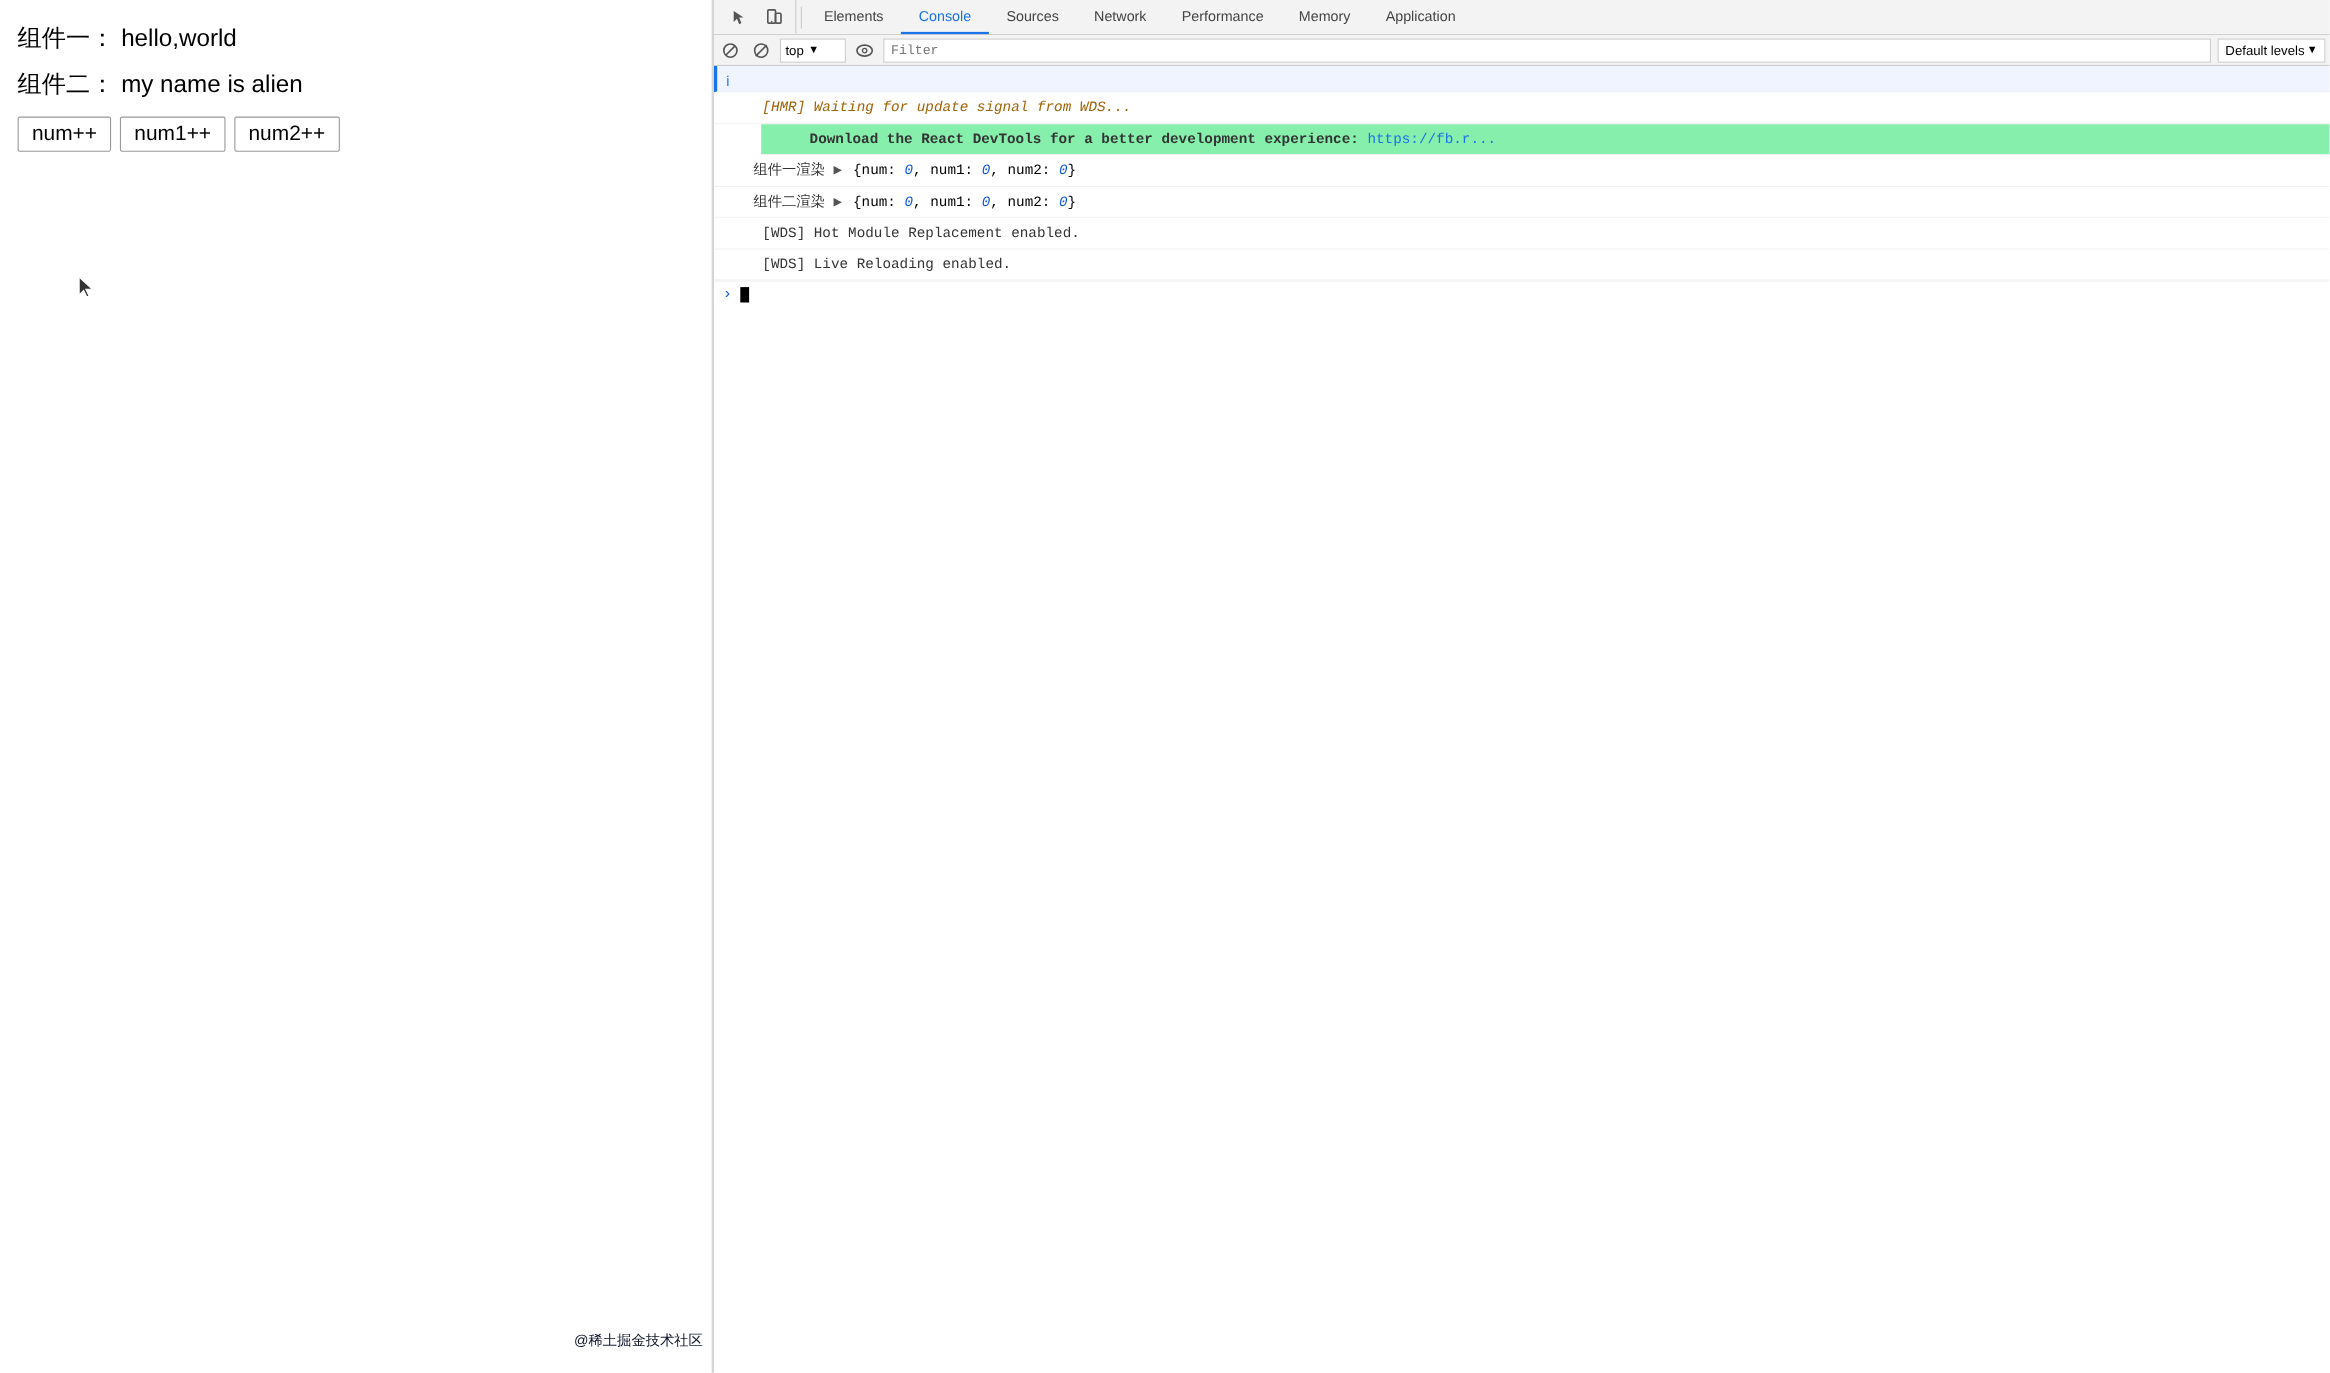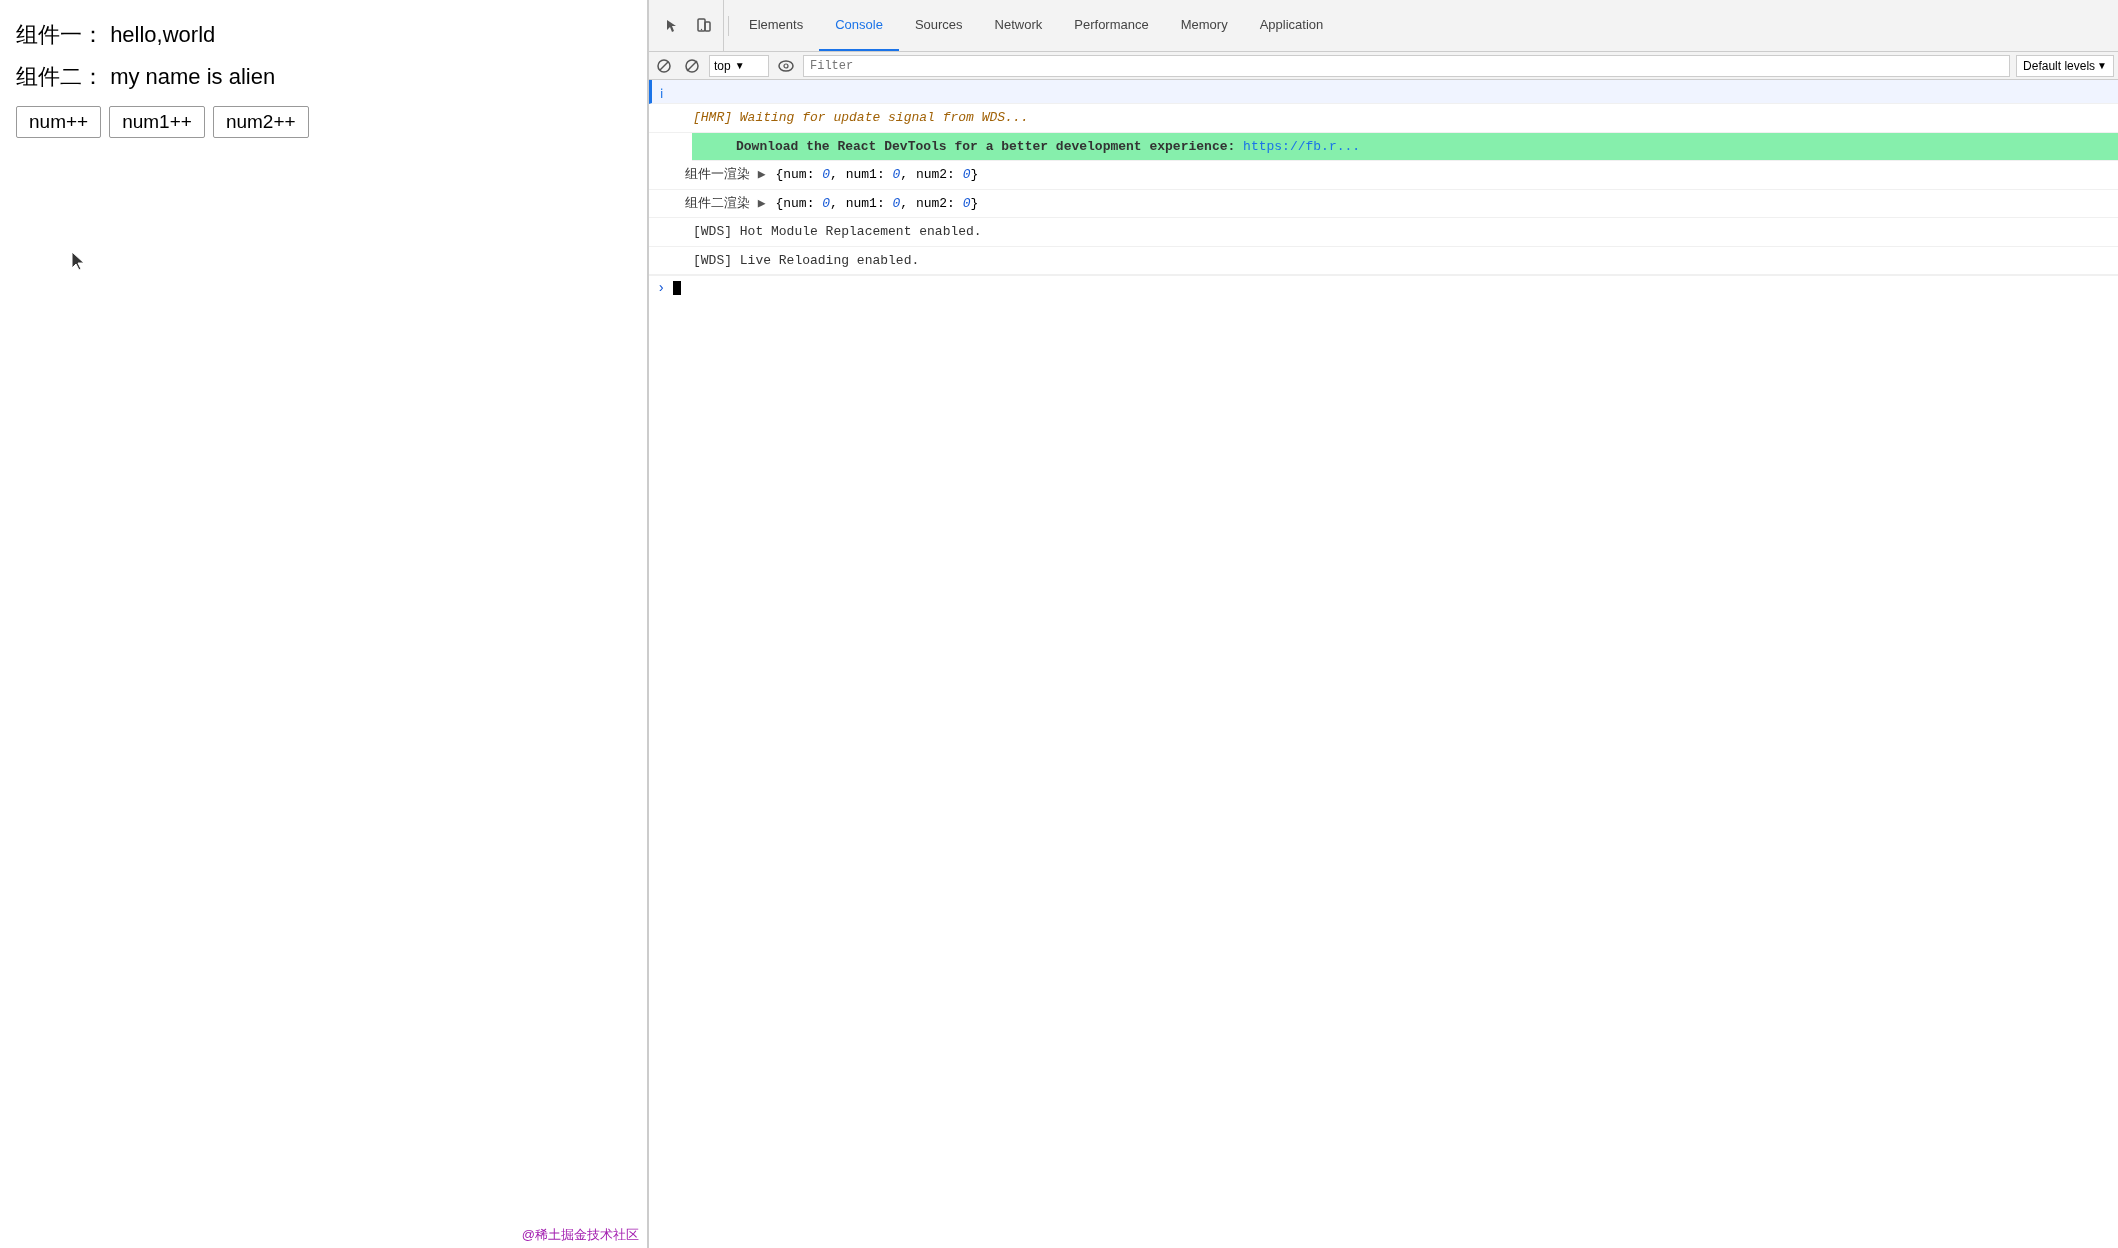--- a/index.html
+++ b/index.html
@@ -60,41 +60,41 @@
     .cursor-indicator {
       position: absolute;
       left: 72px;
       top: 252px;
       width: 16px;
       height: 16px;
     }
 
     .watermark {
       position: absolute;
-      bottom: 4px;
+      bottom: 20px;
       right: 8px;
       font-size: 13px;
-      color: #a21caf;
+      color: #0f172a;
       text-align: center;
     }
 
     
     .devtools-panel {
       flex: 1;
       background: #ffffff;
       display: flex;
       flex-direction: column;
       border-left: 1px solid #ccc;
     }
 
     
     .devtools-toolbar {
       display: flex;
       align-items: center;
-      height: 52px;
+      height: 32px;
       background: #f3f3f3;
       border-bottom: 1px solid #ccc;
       padding: 0 4px;
     }
 
     .toolbar-icons {
       display: flex;
       align-items: center;
       gap: 2px;
       padding: 0 6px;

